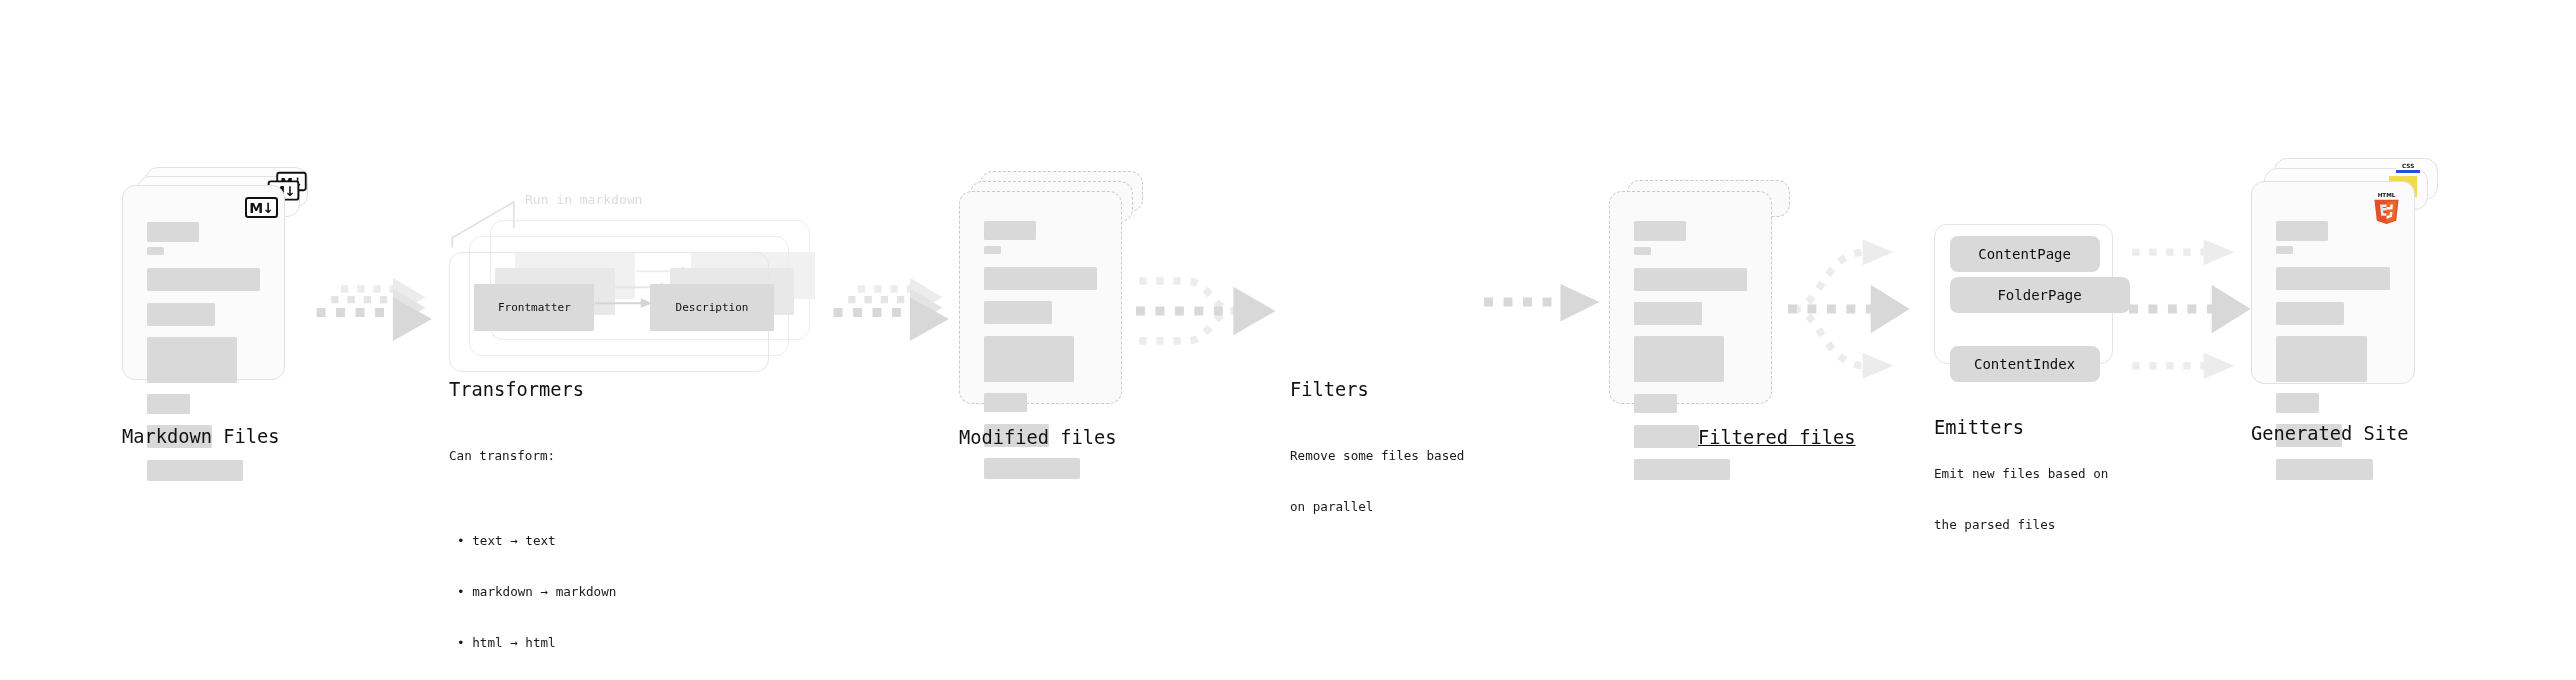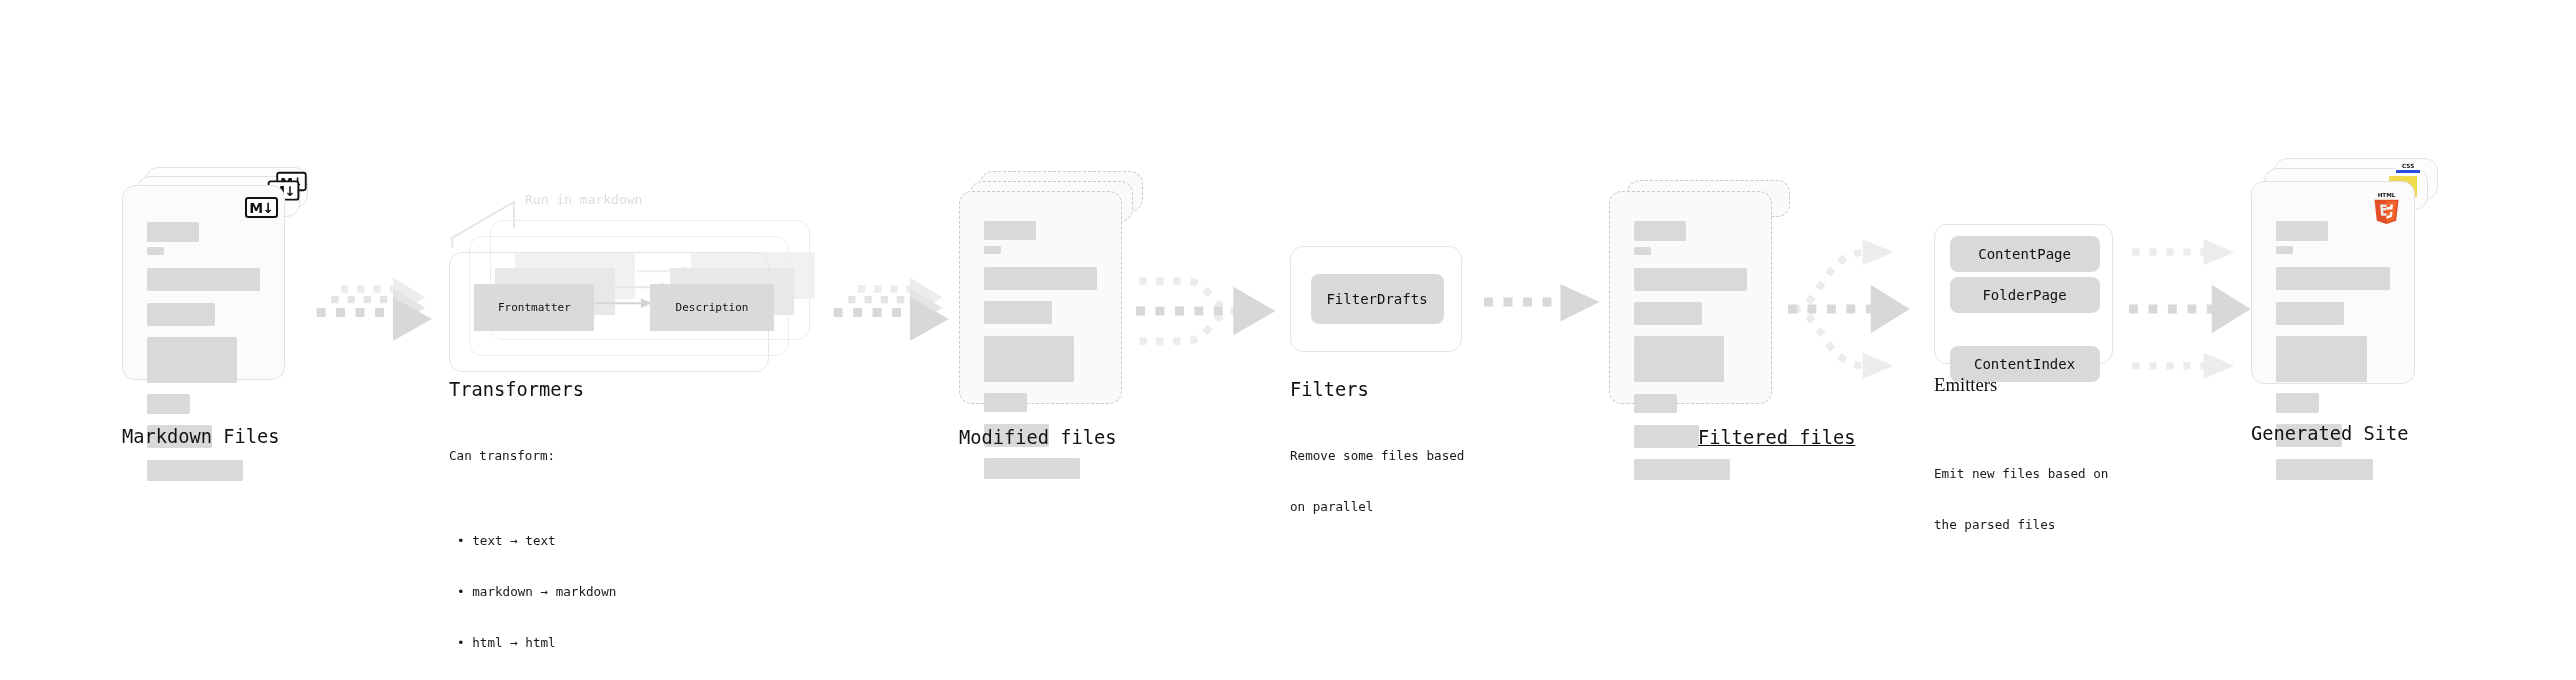--- a/index.html
+++ b/index.html
@@ -297,23 +297,20 @@
         <path d="M 4 28 H 62 C 92 28 92 65 124 65"></path>
         <path d="M 4 102 H 62 C 92 102 92 65 124 65"></path>
       </g>
       <g fill="none" stroke="#d8d8d8" stroke-width="11" stroke-dasharray="11 13">
         <path d="M 0 65 H 126"></path>
       </g>
       <path d="M 120 35 L 172 65 L 120 95 Z" fill="#d8d8d8"></path>
     </svg>
   </div>
 
-  <div class="panel" style="left:1290px; top:246px; width:172px; height:106px;">
-    <div class="pill" style="left:19.5px; top:27px; width:133px; height:50px;">FilterDrafts</div>
-  </div>
 
   <div class="caption title" style="left:1290px; top:379px;">Filters</div>
   <div class="caption sub" style="left:1290px; top:413px;">
     <div>Remove some files based</div>
     <div>on parallel</div>
   </div>
 
   <div class="arrowwrap" style="left:1484px; top:284px;">
     <svg width="122" height="49" viewBox="0 0 150 60">
       <g stroke="#d8d8d8" stroke-width="11" stroke-dasharray="11 13" fill="none">
@@ -351,25 +348,25 @@
       <path d="M 92 144 L 130 160 L 92 176 Z" fill="#ececec"></path>
       <g fill="none" stroke="#d8d8d8" stroke-width="11" stroke-dasharray="11 13">
         <path d="M 0 90 H 108"></path>
       </g>
       <path d="M 102 60 L 150 90 L 102 120 Z" fill="#d8d8d8"></path>
     </svg>
   </div>
 
   <div class="panel" style="left:1934px; top:224px; width:179px; height:140px;">
     <div class="pill" style="left:14.6px; top:11.4px; width:150px; height:36px;">ContentPage</div>
-    <div class="pill" style="left:14.6px; top:52px; width:150px; height:36px;">FolderPage</div>
+    <div class="pill" style="left:14.6px; top:52px; width:180px; height:36px;">FolderPage</div>
     <div class="pill" style="left:14.6px; top:93px; width:150px; height:36px;margin-top:28px;">ContentIndex</div>
   </div>
 
-  <div class="caption title" style="left:1934px; top:374px;font-family:Liberation Serif, serif;">Emitters</div>
+  <div class="caption title" style="left:1934px; top:417px;">Emitters</div>
   <div class="caption sub" style="left:1934px; top:431px;">
     <div>Emit new files based on</div>
     <div>the parsed files</div>
   </div>
 
   <div class="arrowwrap" style="left:2129px; top:236px;">
     <svg width="146" height="146" viewBox="0 0 180 180">
       <g fill="none" stroke="#ececec" stroke-width="9" stroke-dasharray="9 12">
         <path d="M 4 20 H 96"></path>
         <path d="M 4 160 H 96"></path>

